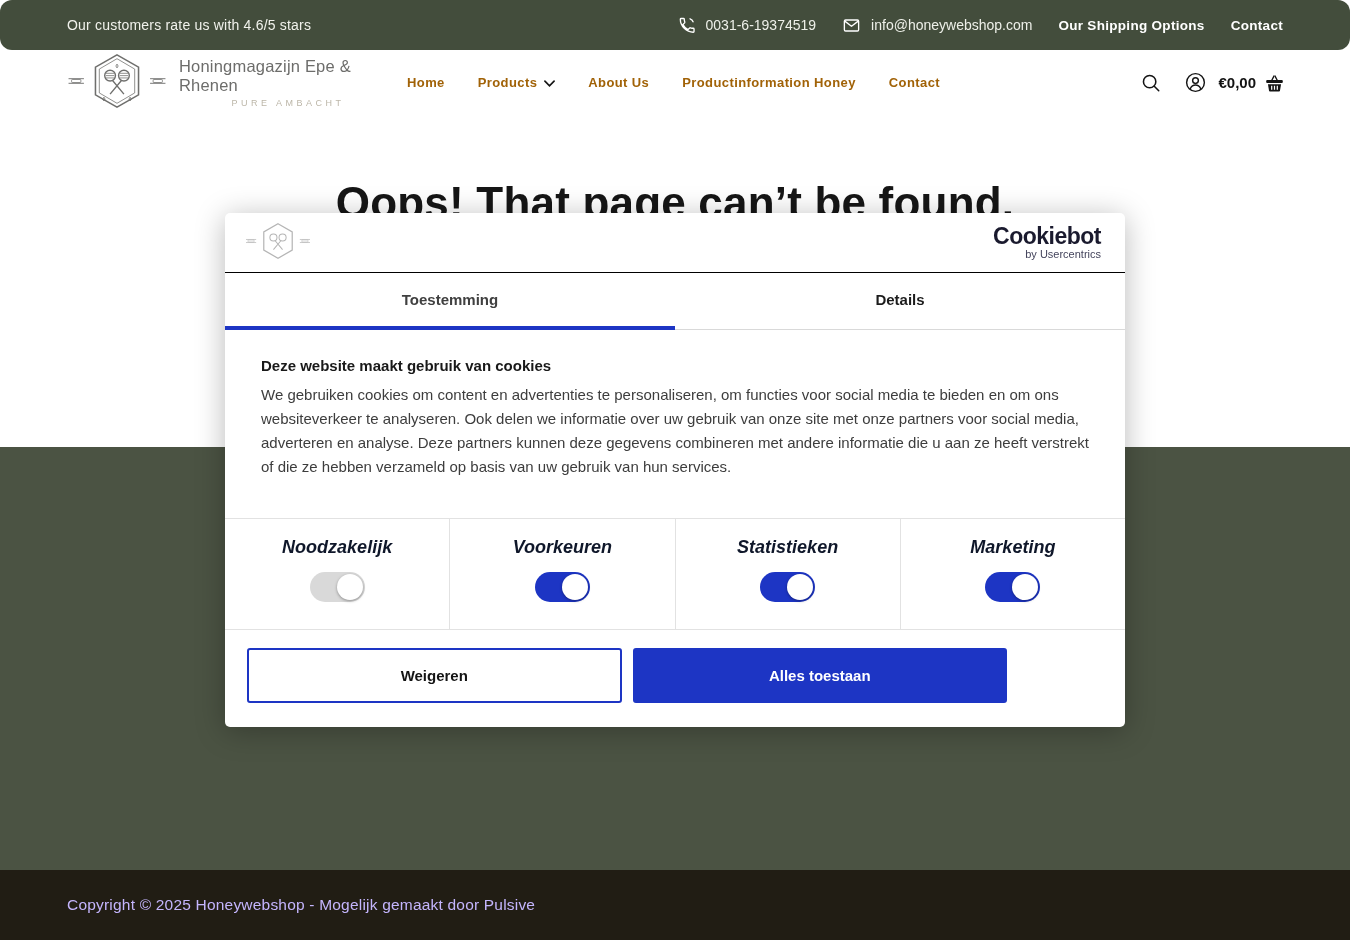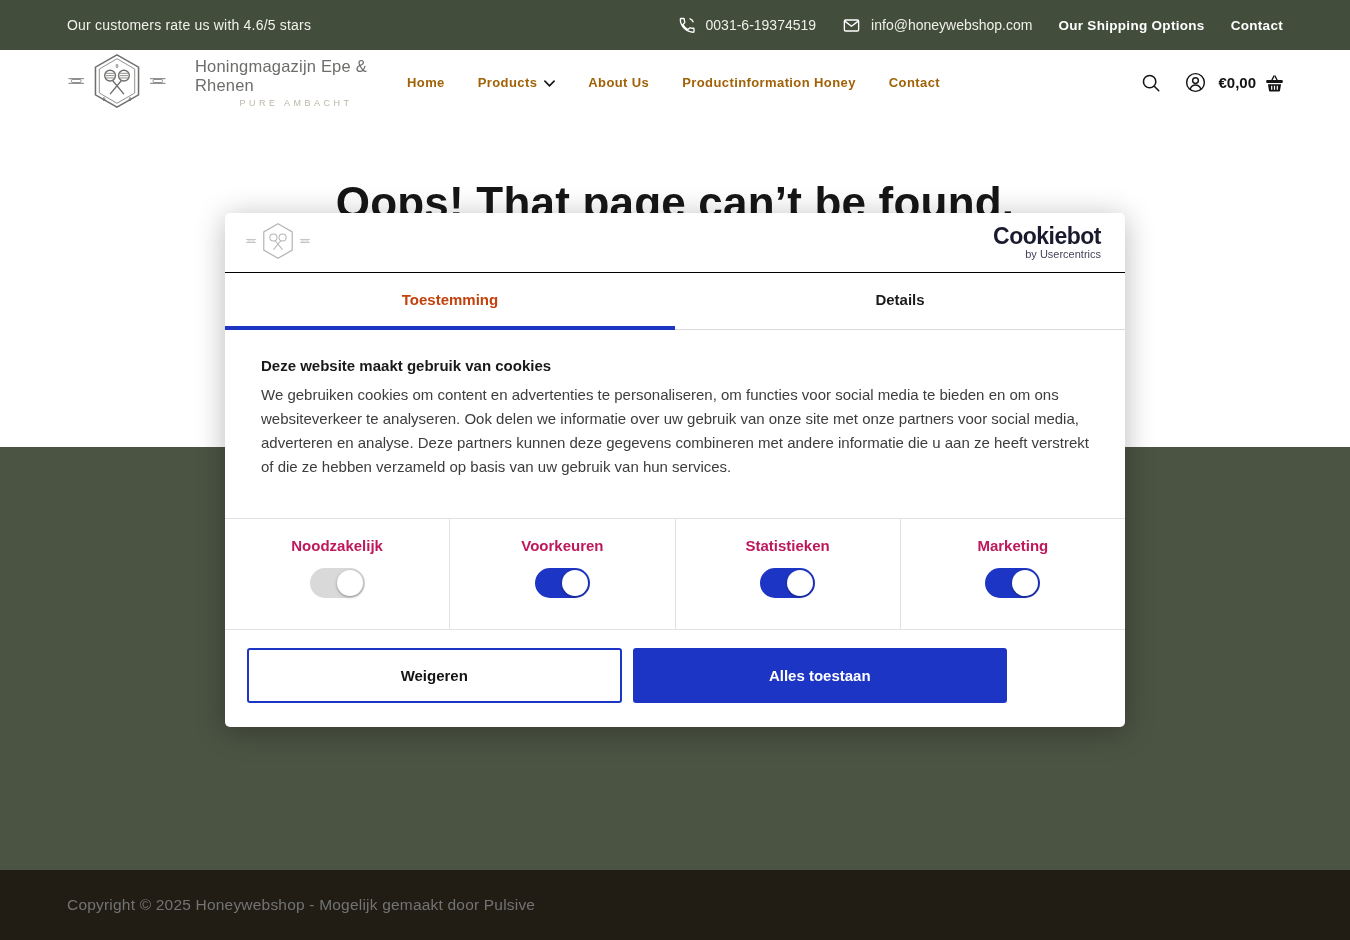--- a/index.html
+++ b/index.html
@@ -1,74 +1,74 @@
 <!DOCTYPE html>
 <html><head>
 <meta charset="utf-8">
 <style>
   html,body{margin:0;padding:0;background:#e8e8e8;}
   .page{position:relative;width:1350px;height:940px;overflow:hidden;background:#ffffff;
         font-family:"Liberation Sans", sans-serif; -webkit-font-smoothing:antialiased;}
 
   
   .topbar{position:absolute;left:0;top:0;width:1350px;height:50px;background:#434d3c;
-          display:flex;align-items:center;justify-content:space-between;box-sizing:border-box;padding:0 67px;}
+          display:flex;align-items:center;justify-content:space-between;box-sizing:border-box;padding:0 67px;border-radius:12px;}
   .topbar .rating{color:#f1f2ec;font-size:14px;letter-spacing:.2px;}
   .topbar-right{display:flex;align-items:center;gap:26px;}
   .tb-group{display:flex;align-items:center;gap:10px;color:#eef0e9;font-size:14px;}
   .tb-link{color:#ffffff;font-size:13.5px;font-weight:bold;letter-spacing:.3px;cursor:pointer;}
   .tb-icon{display:inline-flex;width:19px;height:19px;}
 
   
   .header{position:absolute;left:0;top:50px;width:1350px;height:65px;background:#ffffff;
           display:flex;align-items:center;box-sizing:border-box;padding:0 65px 0 67px;}
-  .logo{display:flex;align-items:center;gap:28px;width:330px;flex:0 0 auto;cursor:pointer;}
+  .logo{display:flex;align-items:center;gap:12px;width:330px;flex:0 0 auto;cursor:pointer;}
   .logo-text .logo-title{font-size:16.5px;color:#6d6d6b;letter-spacing:.2px;}
   .logo-text .logo-sub{font-size:9px;color:#bcb6a8;letter-spacing:3.5px;text-align:center;margin-top:3px;}
   .nav{display:flex;align-items:center;gap:33px;margin-left:10px;flex:1 1 auto;}
   .nav-item{font-size:13px;font-weight:bold;color:#a16207;letter-spacing:.4px;cursor:pointer;
             display:flex;align-items:center;gap:7px;white-space:nowrap;}
   .header-actions{display:flex;align-items:center;gap:0;flex:0 0 auto;}
   .act-icon{display:inline-flex;cursor:pointer;}
   .cart-total{font-size:15px;font-weight:600;color:#131313;margin:0 8px 0 12px;}
   .sp24{width:24px;}
 
   
   .main-heading{position:absolute;left:0;top:178px;width:1350px;text-align:center;
                 font-size:44px;font-weight:bold;color:#161616;letter-spacing:.2px;z-index:1;}
 
   
   .footer{position:absolute;left:0;top:447px;width:1350px;height:423px;background:#4b5343;z-index:0;}
 
   
   .copyright{position:absolute;left:0;top:870px;width:1350px;height:70px;background:#211d14;
              display:flex;align-items:center;box-sizing:border-box;padding:0 67px;}
-  .copyright span{color:#737373;font-size:15.5px;letter-spacing:.2px;}
+  .copyright span{color:#c4b5fd;font-size:15.5px;letter-spacing:.2px;}
 
   
   .modal{position:absolute;left:225px;top:213px;width:900px;height:514px;background:#ffffff;
          border-radius:5px;box-shadow:0 4px 30px rgba(0,0,0,.28);z-index:10;}
   .m-header{height:60px;display:flex;align-items:center;justify-content:space-between;
             box-sizing:border-box;padding:0 24px 0 20px;border-bottom:1px solid #000000;}
   .brand{text-align:right;cursor:pointer;}
   .brand-name{font-size:23px;font-weight:bold;color:#1a1a2e;letter-spacing:-.5px;line-height:22px;}
   .brand-by{font-size:11px;color:#44445c;margin-top:1px;}
   .m-tabs{display:flex;height:56px;border-bottom:1px solid #d9d9d9;}
   .m-tab{flex:1 1 0;display:flex;align-items:center;justify-content:center;font-size:15px;font-weight:bold;
          color:#1c1c1c;cursor:pointer;border-bottom:4px solid transparent;margin-bottom:-1px;box-sizing:border-box;}
-  .m-tab.active{color:#c2410c;border-bottom-color:#1d35c4;}
+  .m-tab.active{color:#404040;border-bottom-color:#1d35c4;}
   .m-content{padding:27px 24px 0 36px;}
   .m-title{font-size:15px;font-weight:bold;color:#191919;margin-bottom:9px;}
   .m-body{font-size:15px;color:#3d3d3d;line-height:24px;max-width:830px;}
   .m-cats{position:absolute;left:0;top:305px;width:900px;height:112px;display:flex;
           border-top:1px solid #e2e2e2;border-bottom:1px solid #e2e2e2;box-sizing:border-box;}
   .m-cat{flex:1 1 0;display:flex;flex-direction:column;align-items:center;gap:14px;padding-top:18px;
          border-right:1px solid #e2e2e2;}
   .m-cat:last-child{border-right:none;}
-  .cat-label{font-size:15px;font-weight:bold;color:#be185d;}
+  .cat-label{font-size:18px;font-weight:bold;color:#0f172a;font-style:italic;}
   .toggle{position:relative;width:55px;height:30px;border-radius:15px;background:#1d35c4;cursor:pointer;}
   .toggle .knob{position:absolute;right:2px;top:2px;width:26px;height:26px;border-radius:50%;background:#ffffff;
                 box-shadow:0 1px 3px rgba(0,0,0,.35);}
   .toggle.off-style{background:#d9d9d9;cursor:default;}
   .m-buttons{position:absolute;left:22px;top:435px;width:760px;display:flex;gap:11px;}
   .m-btn{flex:1 1 0;height:55px;display:flex;align-items:center;justify-content:center;
          font-size:15px;font-weight:bold;border-radius:3px;box-sizing:border-box;cursor:pointer;
          background:#ffffff;border:2px solid #1d35c4;color:#141414;
          font-family:"Liberation Sans", sans-serif;}
   .m-btn.primary{background:#1d35c4;color:#ffffff;}

